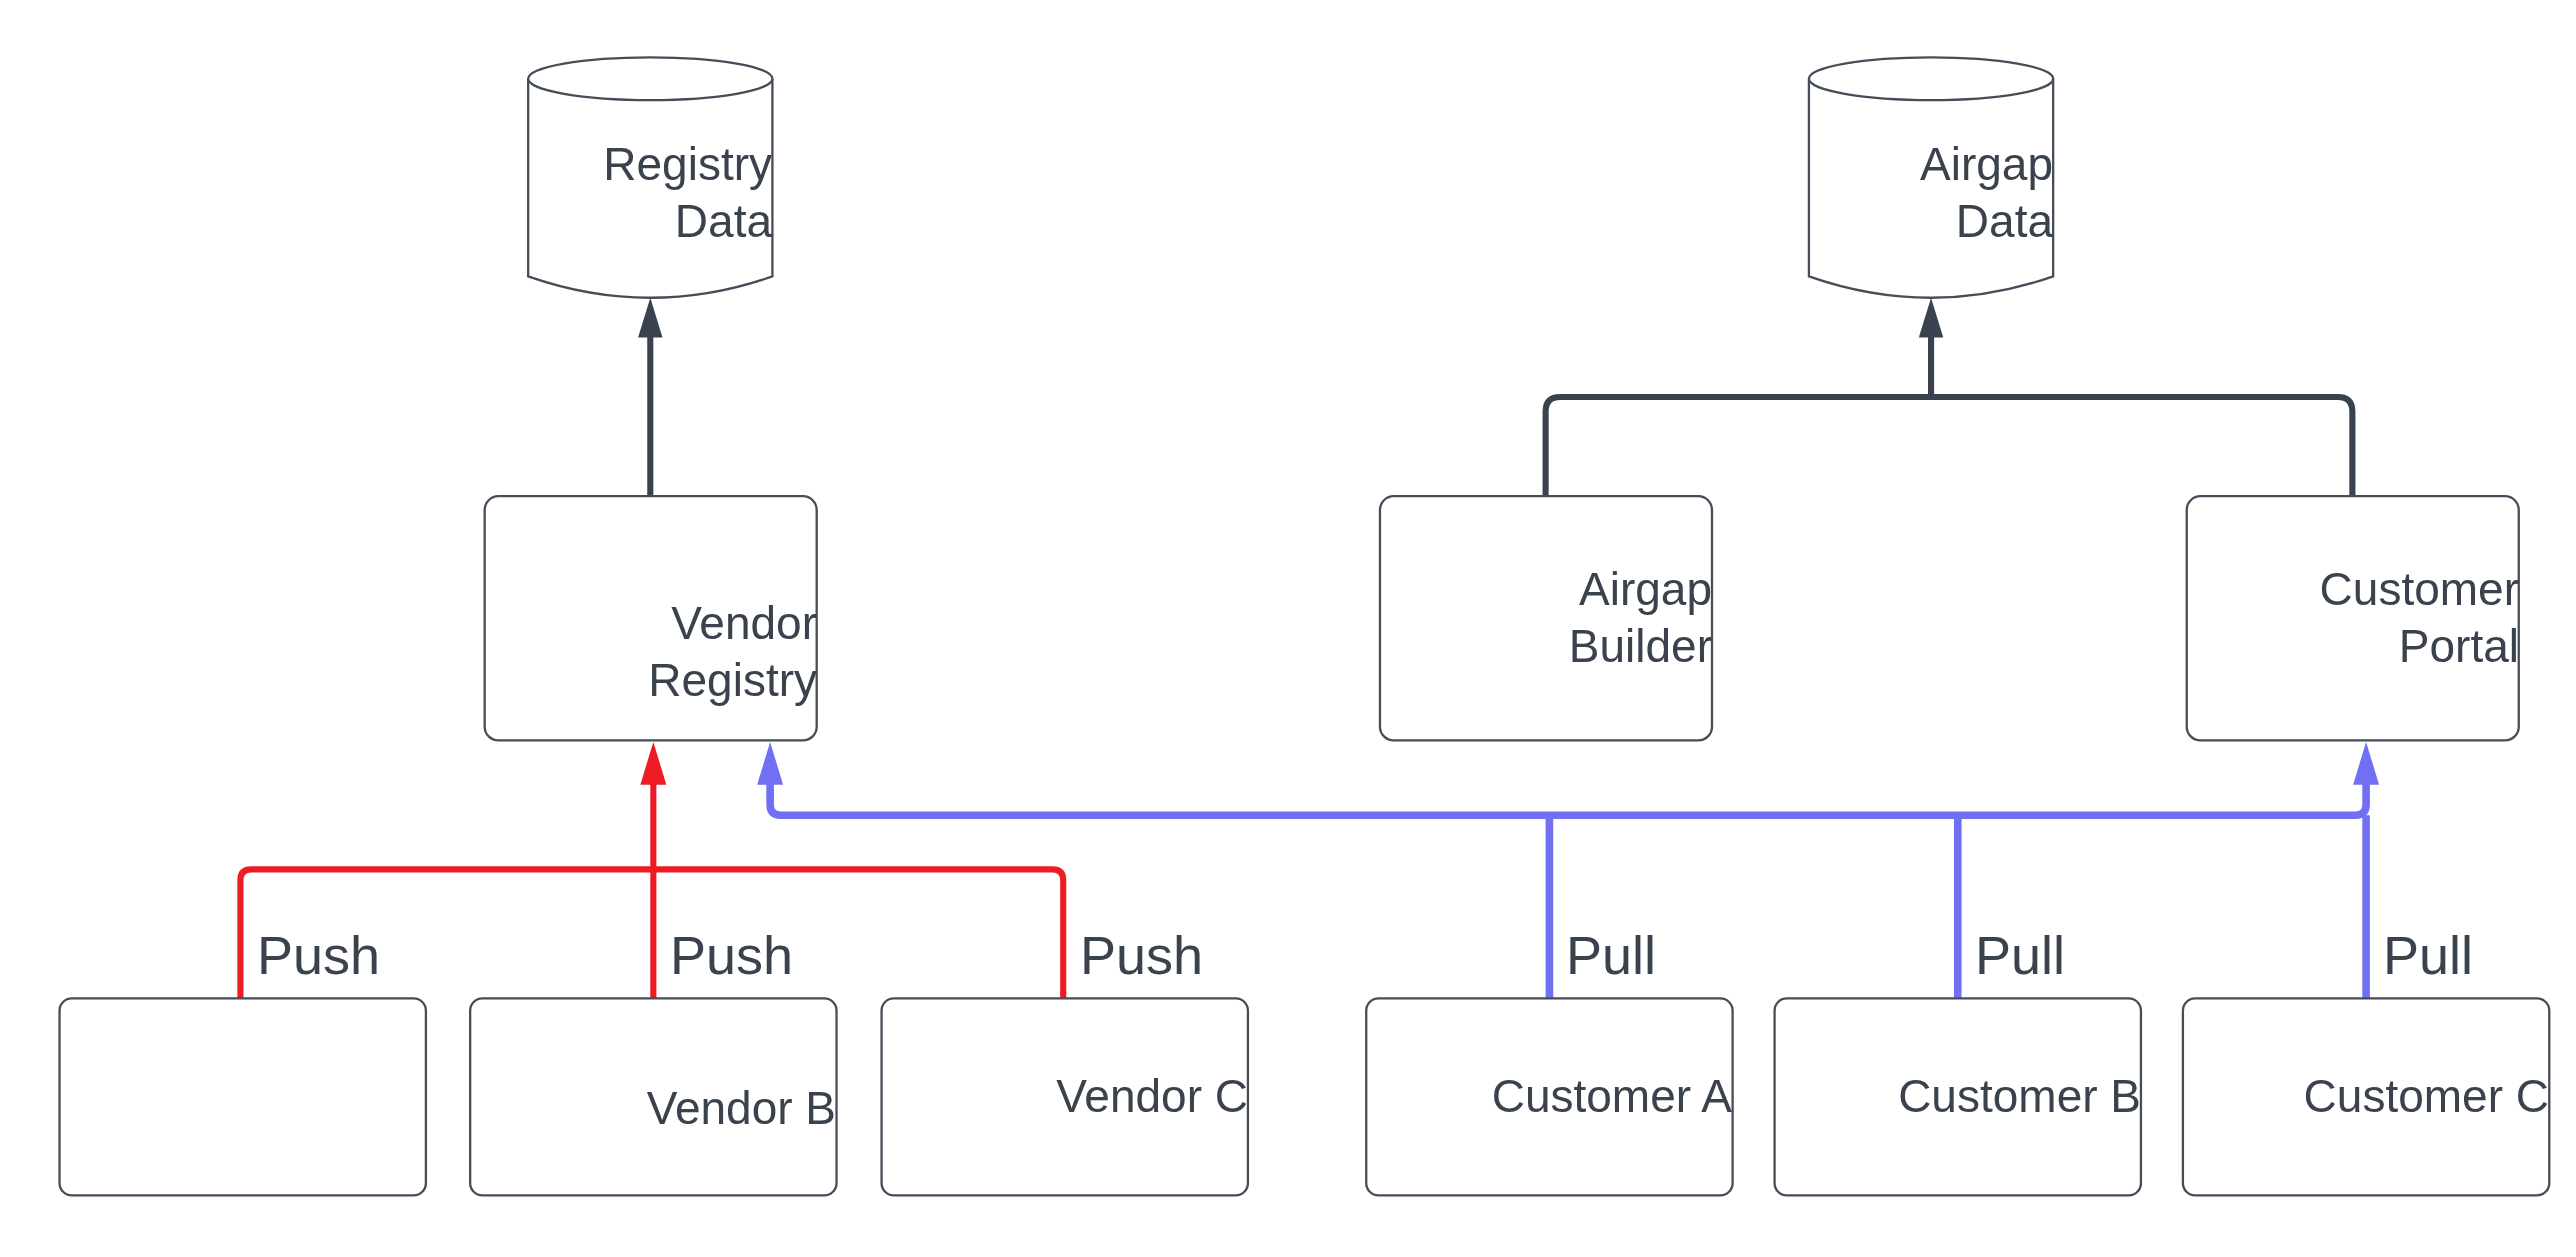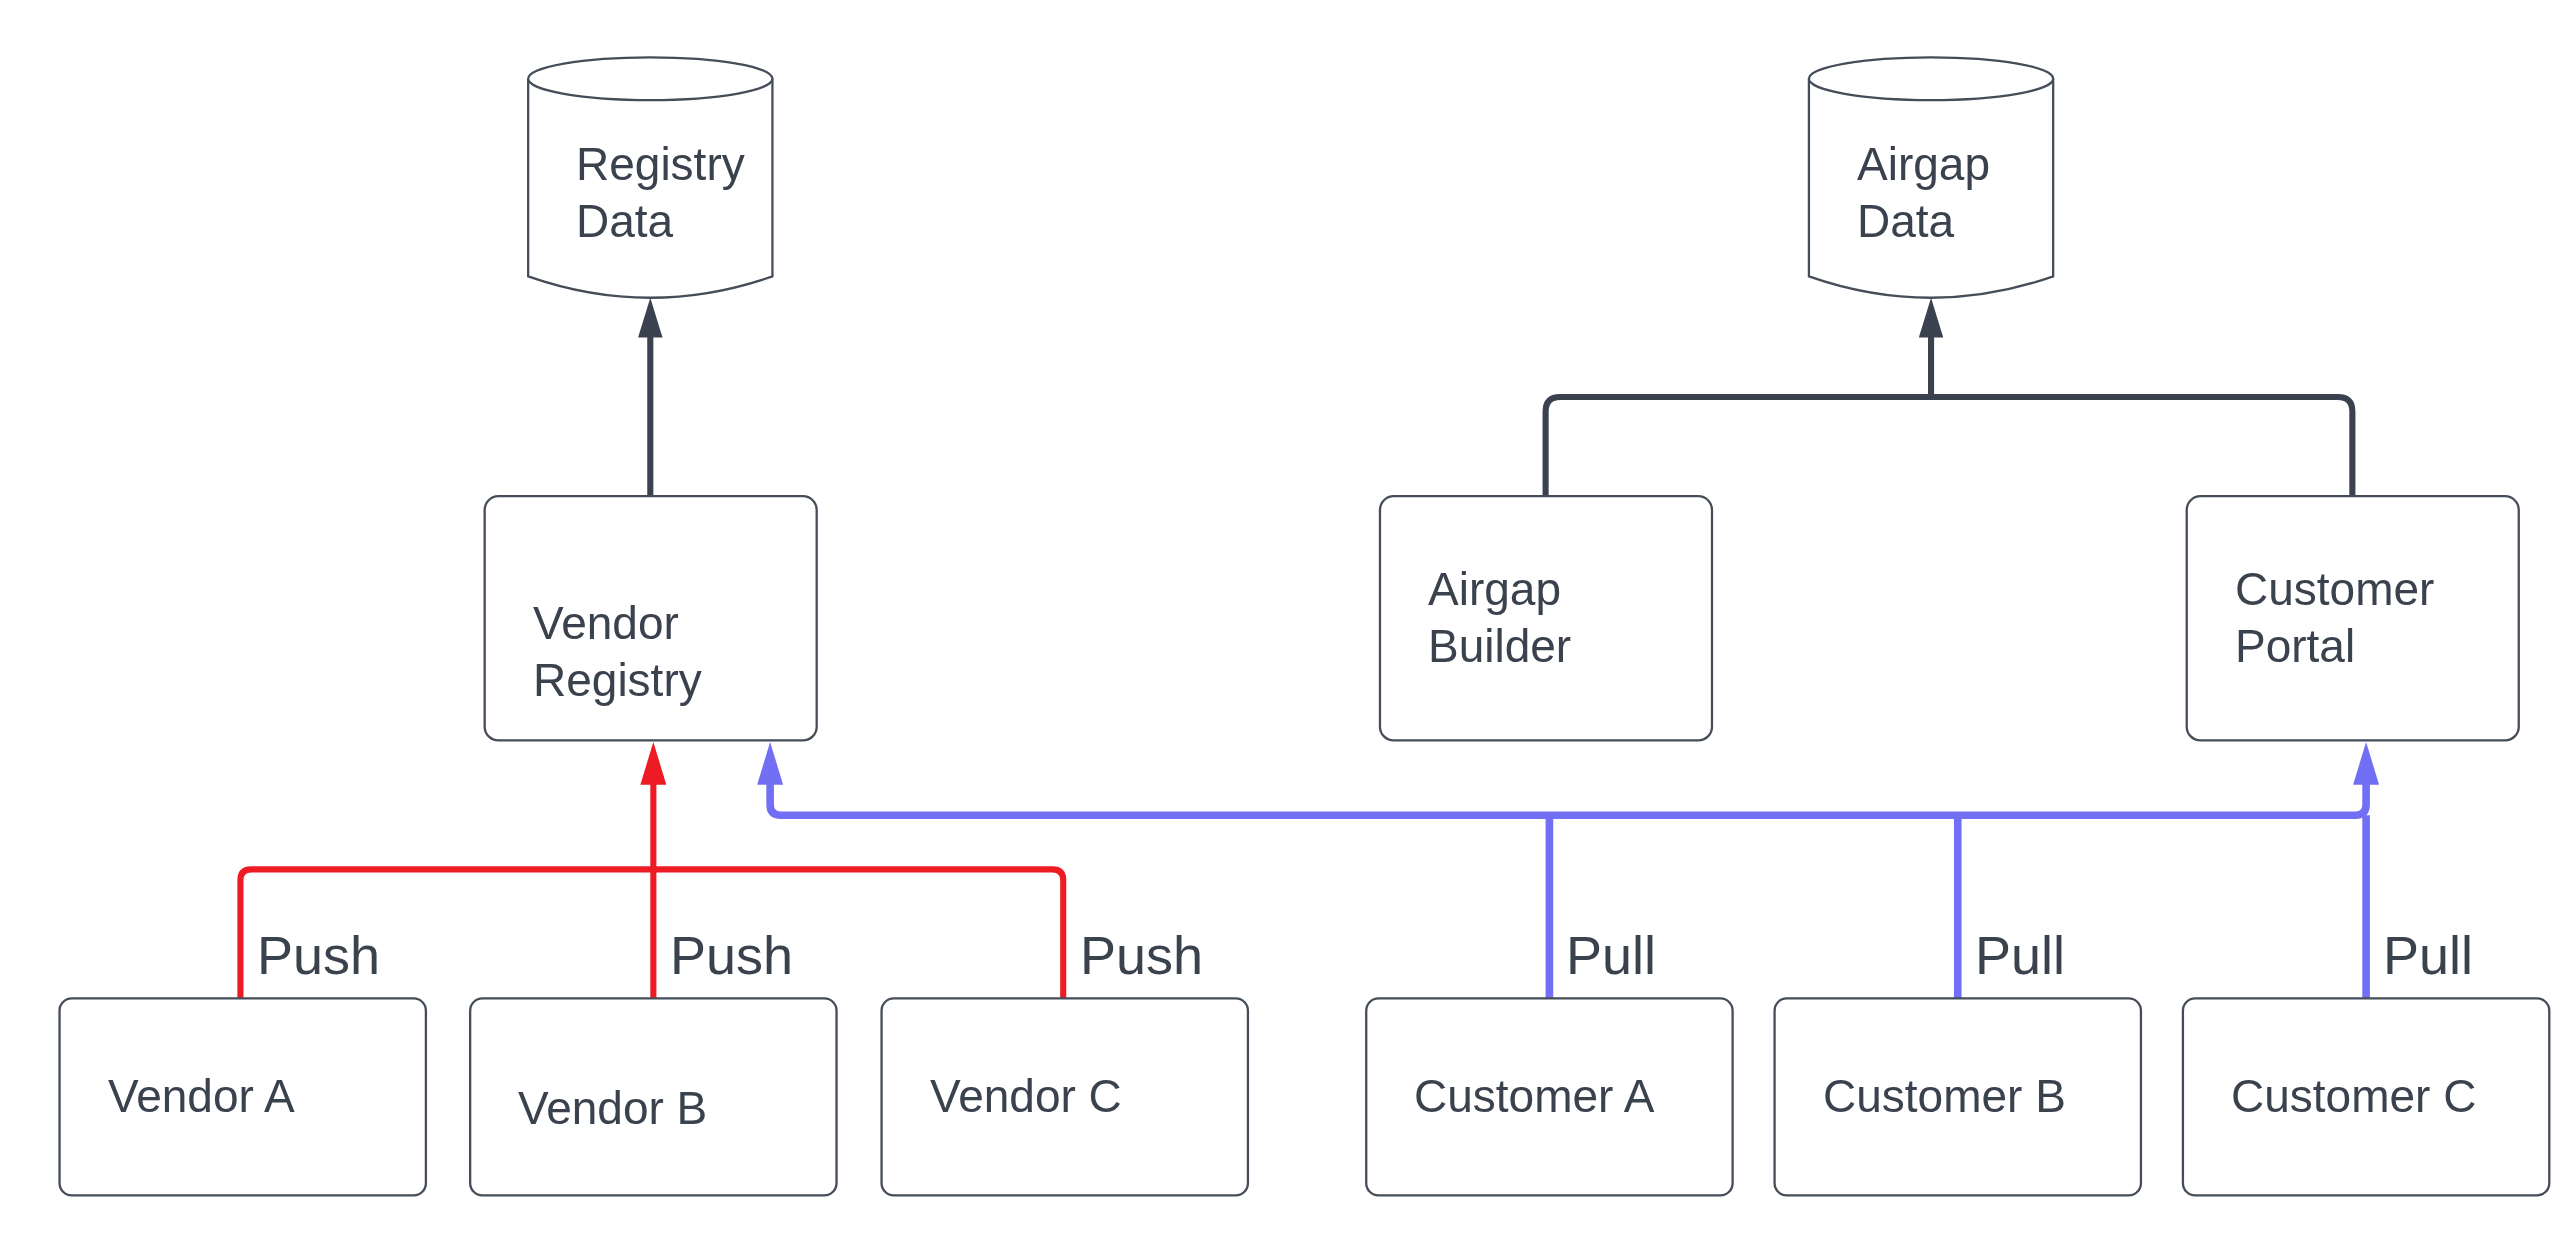--- a/index.html
+++ b/index.html
@@ -22,23 +22,22 @@
     position: absolute;
     color: #3A424E;
     font-size: 46px;
     text-align: center;
     white-space: nowrap;
   }
   .node-lbl {
     display: flex;
     flex-direction: column;
     justify-content: center;
-    align-items: flex-start;
+    align-items: flex-end;
     line-height: 57px;
-    padding-left: 48px;
   }
   .edge-lbl {
     font-size: 54px;
     line-height: 55px;
     text-align: left;
   }
 </style>
 </head>
 <body>
 
@@ -106,23 +105,20 @@
   <div class="lbl node-lbl" style="left:1380px; top:496px; width:332px; height:244px;">
     <div>Airgap</div>
     <div>Builder</div>
   </div>
 
   <div class="lbl node-lbl" style="left:2187px; top:496px; width:332px; height:244px;">
     <div>Customer</div>
     <div>Portal</div>
   </div>
 
-  <div class="lbl node-lbl" style="left:60px; top:998px; width:366px; height:197px;">
-    <div>Vendor A</div>
-  </div>
   <div class="lbl node-lbl" style="left:470px; top:998px; width:366px; height:168px;margin-top:26px;">
     <div>Vendor B</div>
   </div>
   <div class="lbl node-lbl" style="left:882px; top:998px; width:366px; height:197px;">
     <div>Vendor C</div>
   </div>
   <div class="lbl node-lbl" style="left:1366px; top:998px; width:366px; height:197px;">
     <div>Customer A</div>
   </div>
   <div class="lbl node-lbl" style="left:1775px; top:998px; width:366px; height:197px;border-radius:11px;">

